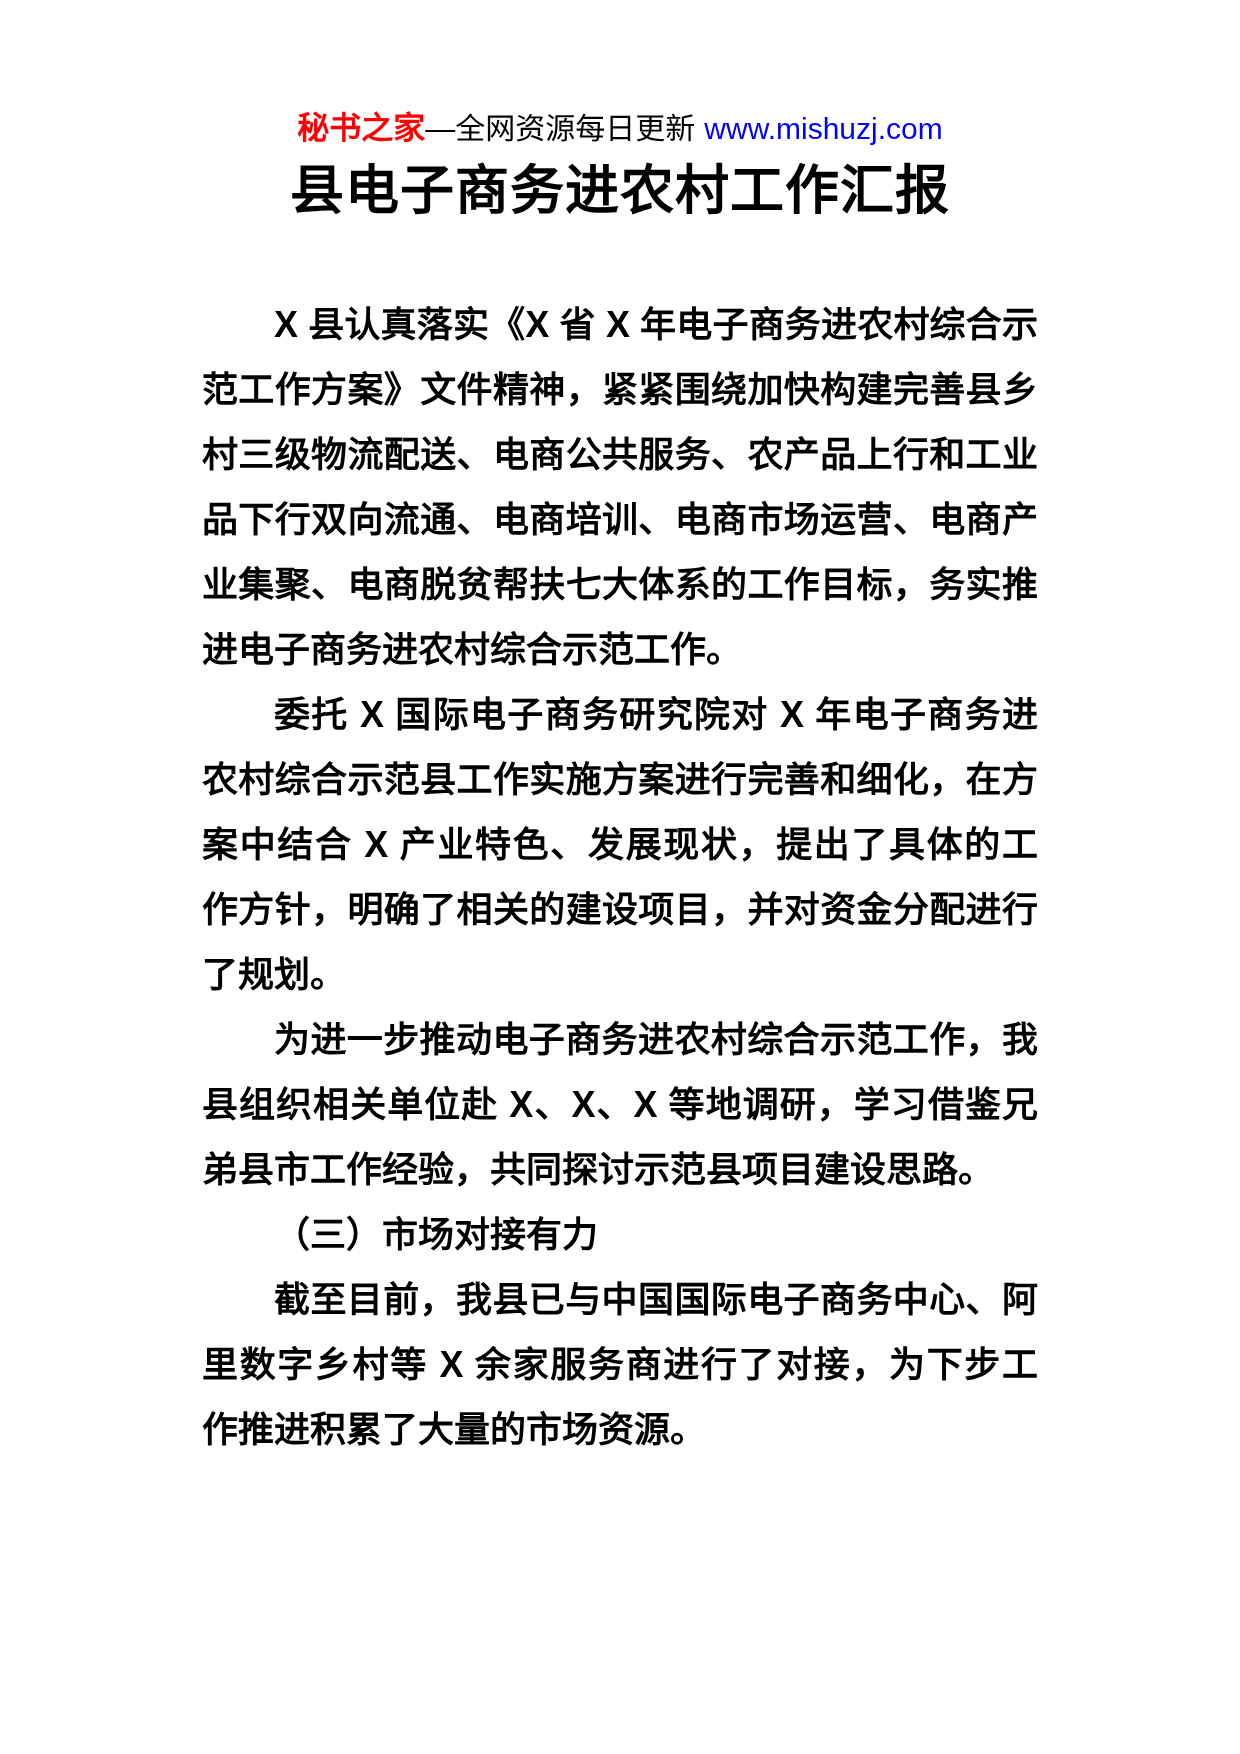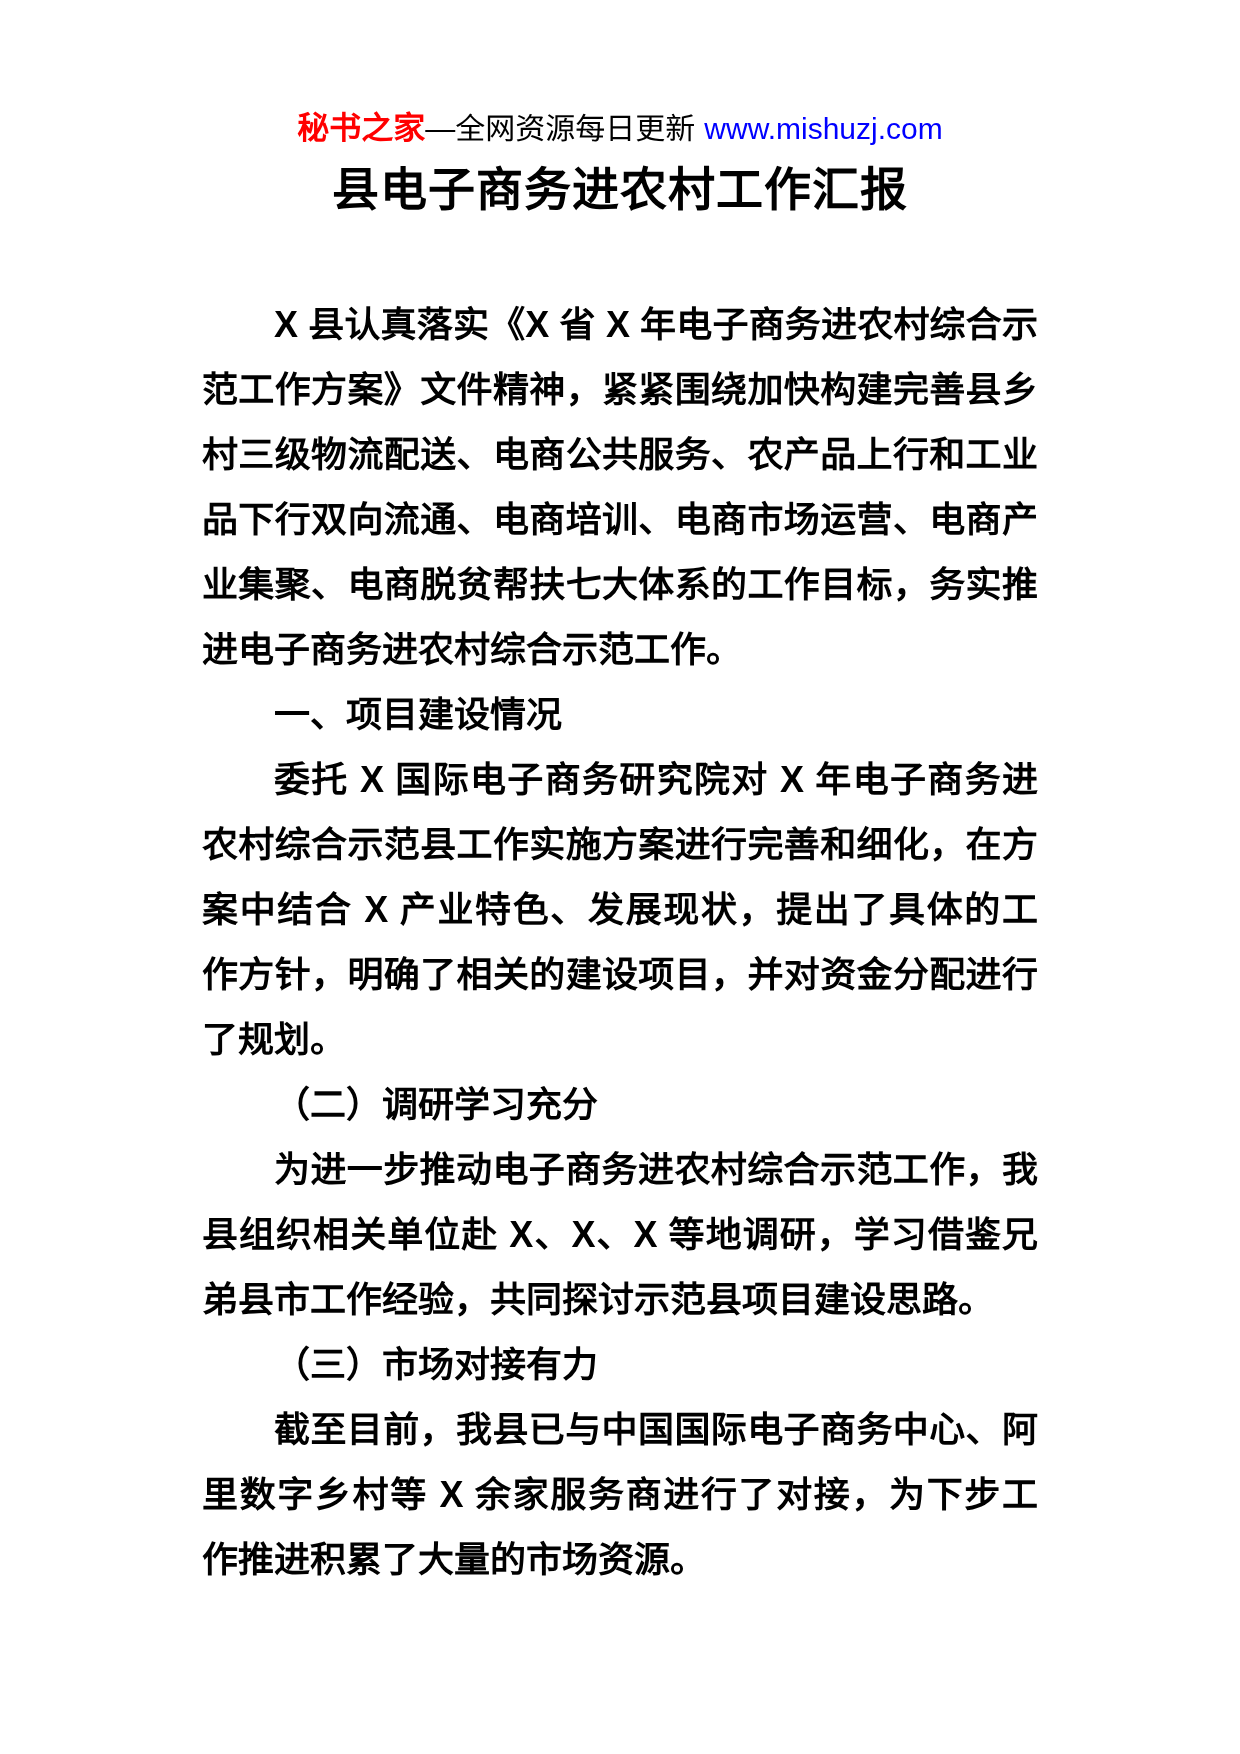--- a/index.html
+++ b/index.html
@@ -33,21 +33,21 @@
     color: #000000;
   }
   .site-header .url {
     color: #0000ff;
     margin-left: 0.3em;
     text-decoration: none;
   }
   .doc-title {
     margin: 10px 0 0 0;
     text-align: center;
-    font-size: 47px;
+    font-size: 54px;
     line-height: 62px;
     font-weight: bold;
     letter-spacing: 1px;
   }
   .doc-body {
     margin: 71px 170px 0 170px;
     font-size: 36px;
     line-height: 65px;
     text-align: justify;
   }
@@ -67,21 +67,19 @@
 <div class="page">
 
   <div class="site-header">
     <span class="brand">秘书之家</span><span class="tagline">—全网资源每日更新</span><span class="url">www.mishuzj.com</span>
   </div>
 
   <h1 class="doc-title">县电子商务进农村工作汇报</h1>
 
   <div class="doc-body">
       <p class="paragraph">X 县认真落实《X 省 X 年电子商务进农村综合示范工作方案》文件精神，紧紧围绕加快构建完善县乡村三级物流配送、电商公共服务、农产品上行和工业品下行双向流通、电商培训、电商市场运营、电商产业集聚、电商脱贫帮扶七大体系的工作目标，务实推进电子商务进农村综合示范工作。</p>
-      <p class="heading1">一、项目建设情况</p>
       <p class="paragraph">委托 X 国际电子商务研究院对 X 年电子商务进农村综合示范县工作实施方案进行完善和细化，在方案中结合 X 产业特色、发展现状，提出了具体的工作方针，明确了相关的建设项目，并对资金分配进行了规划。</p>
-      <p class="heading2">（二）调研学习充分</p>
       <p class="paragraph">为进一步推动电子商务进农村综合示范工作，我县组织相关单位赴 X、X、X 等地调研，学习借鉴兄弟县市工作经验，共同探讨示范县项目建设思路。</p>
       <p class="heading2">（三）市场对接有力</p>
       <p class="paragraph">截至目前，我县已与中国国际电子商务中心、阿里数字乡村等 X 余家服务商进行了对接，为下步工作推进积累了大量的市场资源。</p>
     </div>
 
 </div>
 
 </body></html>

